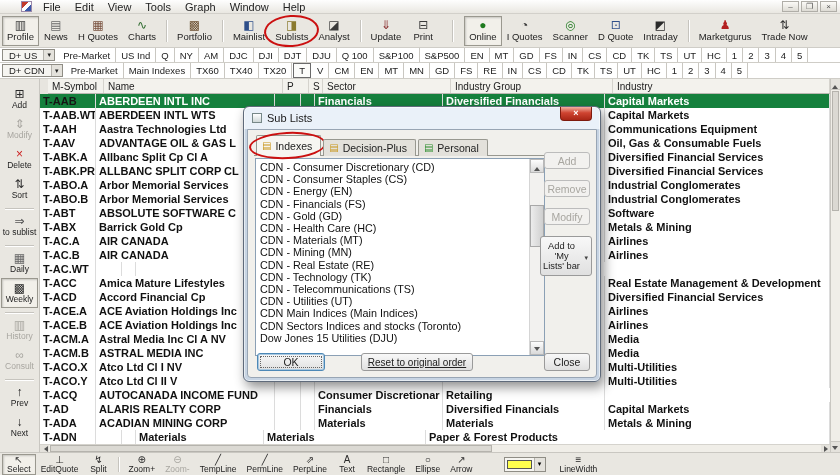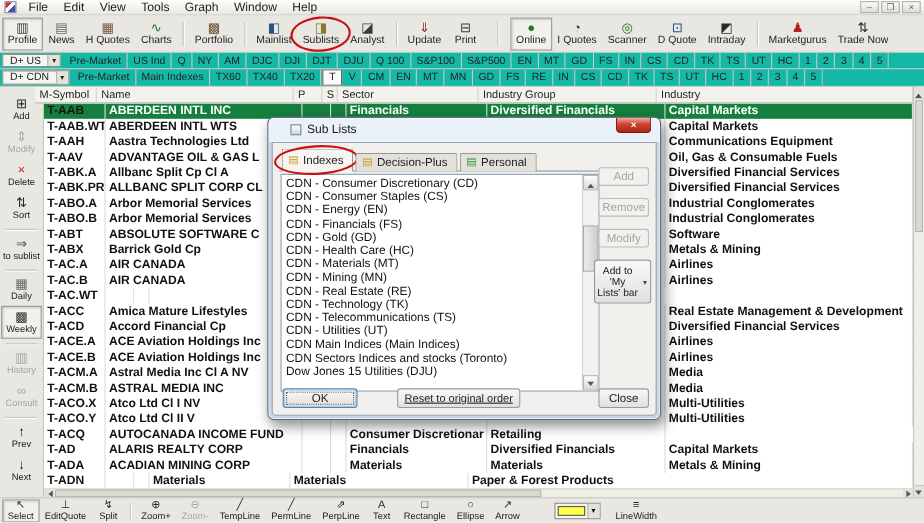--- a/index.html
+++ b/index.html
@@ -2,21 +2,21 @@
 <html><head>
 <meta charset="utf-8">
 <style>
   * { box-sizing: border-box; margin: 0; padding: 0; }
   html,body { width:840px; height:475px; }
   body { font-family:"Liberation Sans","DejaVu Sans",sans-serif; background:#e7e5df; overflow:hidden; }
   #root { position:relative; width:840px; height:475px; background:#e7e5df; overflow:hidden; }
 
   
   .menubar { display:flex; align-items:center; height:14px; background:linear-gradient(#fefefe,#e9e7e1);
-             border-bottom:1px solid #d2d0ca; font-size:11px; padding-left:3px; color:#222; }
+             border-bottom:1px solid #d2d0ca; font-size:11px; padding-left:20px; color:#222; }
   .appicon { width:11px; height:11px; margin:0 4px 0 1px; border:1px solid #98a;
              background:linear-gradient(135deg,#c23a2a 0 34%,#fdfdfd 34% 62%,#3a58a8 62%); }
   .menus { display:flex; }
   .menu-item { padding:0 7px; white-space:nowrap; }
   .wincontrols { margin-left:auto; display:flex; gap:2px; padding-right:3px; }
   .wc { width:17px; height:11px; border:1px solid #b0aea8; background:linear-gradient(#fbfaf7,#dedcd5);
         font-size:8px; line-height:9px; text-align:center; color:#555; }
 
   
   .toolbar1 { display:flex; align-items:center; height:34px; background:#e9e7e1;
@@ -29,21 +29,21 @@
              box-shadow:inset 1px 1px 2px rgba(0,0,0,.18); }
   .tbtn.sep { margin-left:11px; }
   .tbtn.sep::before { content:""; position:absolute; left:-7px; top:3px; bottom:3px; width:1px;
                       background:#c6c4be; box-shadow:1px 0 0 #fff; }
   .tbtn.gap { margin-left:24px; }
   .tbtn.gap::before { left:-13px; }
   .tbtn.circled::after { content:""; position:absolute; left:-7px; right:-7px; top:-2px; bottom:-2px;
                          border:2.5px solid #cb1010; border-radius:50%; transform:rotate(-4deg); pointer-events:none; }
 
   
-  .marketbar { display:flex; align-items:stretch; height:15px; background:#14b8a6;
+  .marketbar { display:flex; align-items:stretch; height:15px; background:#ffffff;
                border-bottom:1px solid #cfcdc7; font-size:9.5px; color:#222; overflow:hidden; }
   .marketbar.cdn { height:16px; }
   .mbsel { display:flex; align-items:stretch; margin:1px 3px 1px 2px; border:1px solid #8f8d85; background:#f6f5f1; }
   .mbsel-label { padding:0 6px; display:flex; align-items:center; white-space:nowrap; }
   .mbsel-arrow { width:11px; border-left:1px solid #b5b3ad; font-size:7px; background:#e4e2dc;
                  display:flex; align-items:center; justify-content:center; }
   .mbitems { display:flex; align-items:stretch; overflow:hidden; }
   .mbitem { display:flex; align-items:center; padding:0 5px; border-right:1px solid #c9c7c1; white-space:nowrap; }
   .mbitem.active { border:1px solid #6a6a6a; background:#fbfbf9; margin:0 1px; padding:0 5px; }
 
@@ -53,21 +53,21 @@
   .sbtn { position:relative; display:flex; flex-direction:column; align-items:center; justify-content:center;
           height:30px; color:#222; border:1px solid transparent; margin:0 1px; }
   .sglyph { font-size:12px; line-height:13px; }
   .slbl { font-size:8.5px; line-height:9px; white-space:nowrap; }
   .sbtn.sep { margin-top:7px; }
   .sbtn.sep::before { content:""; position:absolute; top:-4px; left:3px; right:3px; height:1px;
                       background:#c6c4be; box-shadow:0 1px 0 #fff; }
   .disabled { color:#a8a6a0 !important; }
 
   
-  .thead { position:absolute; left:32px; top:79px; right:10px; height:15px; background:#f3f2ed;
+  .thead { position:absolute; left:48px; top:79px; right:10px; height:15px; background:#f3f2ed;
            border-bottom:1px solid #bab8b2; display:flex; font-size:10px; color:#222; }
   .hc { display:flex; align-items:center; padding-left:4px; border-right:1px solid #d5d3cd; overflow:hidden; }
   .col-sym { width:56px; flex:0 0 56px; }
   .col-name { width:179px; flex:0 0 179px; }
   .col-p { width:26px; flex:0 0 26px; }
   .col-s { width:14px; flex:0 0 14px; }
   .col-sec { width:128px; flex:0 0 128px; }
   .col-grp { width:162px; flex:0 0 162px; }
   .col-ind { flex:1; }
   .tbody { position:absolute; left:40px; top:94px; right:10px; height:350px; background:#fff;
@@ -91,21 +91,21 @@
   .hs-left { left:0; } .hs-right { right:0; }
   .hs-left::after,.hs-right::after { content:""; position:absolute; top:1px; border:3px solid transparent; }
   .hs-left::after { left:1px; border-right:4px solid #555; }
   .hs-right::after { left:3px; border-left:4px solid #555; }
   .hs-thumb { position:absolute; left:10px; top:0; bottom:0; width:56%; background:#dbd9d3; border:1px solid #b5b3ad; }
 
   
   .dialog { position:absolute; left:243px; top:106px; width:358px; height:276px; border-radius:6px;
             background:linear-gradient(#eaf1f9 0 22px,#c7d4e3 22px); border:1px solid #5f6a7a;
             box-shadow:inset 0 0 0 1px rgba(255,255,255,.55), 3px 5px 12px rgba(0,0,0,.45); z-index:5; }
-  .dlg-title { height:22px; display:flex; align-items:center; padding-left:20px; font-size:11px; color:#1a1a1a; }
+  .dlg-title { height:22px; display:flex; align-items:center; padding-left:8px; font-size:11px; color:#1a1a1a; }
   .dlg-icon { width:10px; height:10px; border:1px solid #788; background:linear-gradient(#ffffff,#cfd8d8); margin-right:5px; }
   .dlg-close { position:absolute; top:0; right:8px; width:32px; height:14px; color:#fff; font-size:9px; font-weight:bold;
                line-height:12px; text-align:center; border:1px solid #7e1a0d; border-top:none; border-radius:0 0 4px 4px;
                background:linear-gradient(#f0b0a0,#cf4431 45%,#a92616); }
   .dlg-inner { position:absolute; left:3px; right:3px; top:22px; bottom:3px; background:#f1f0ec;
                border-radius:0 0 4px 4px; border:1px solid #98a5b4; }
   .tabline { position:absolute; left:6px; right:6px; top:25px; height:1px; background:#989890; }
   .tabs { position:absolute; left:8px; top:5px; display:flex; align-items:flex-end; height:21px; z-index:2; }
   .tab { position:relative; display:flex; align-items:center; gap:4px; padding:0 8px 0 5px; font-size:10.5px;
          border:1px solid #989890; border-bottom:none; border-radius:2px 2px 0 0; background:#e3e1db;

